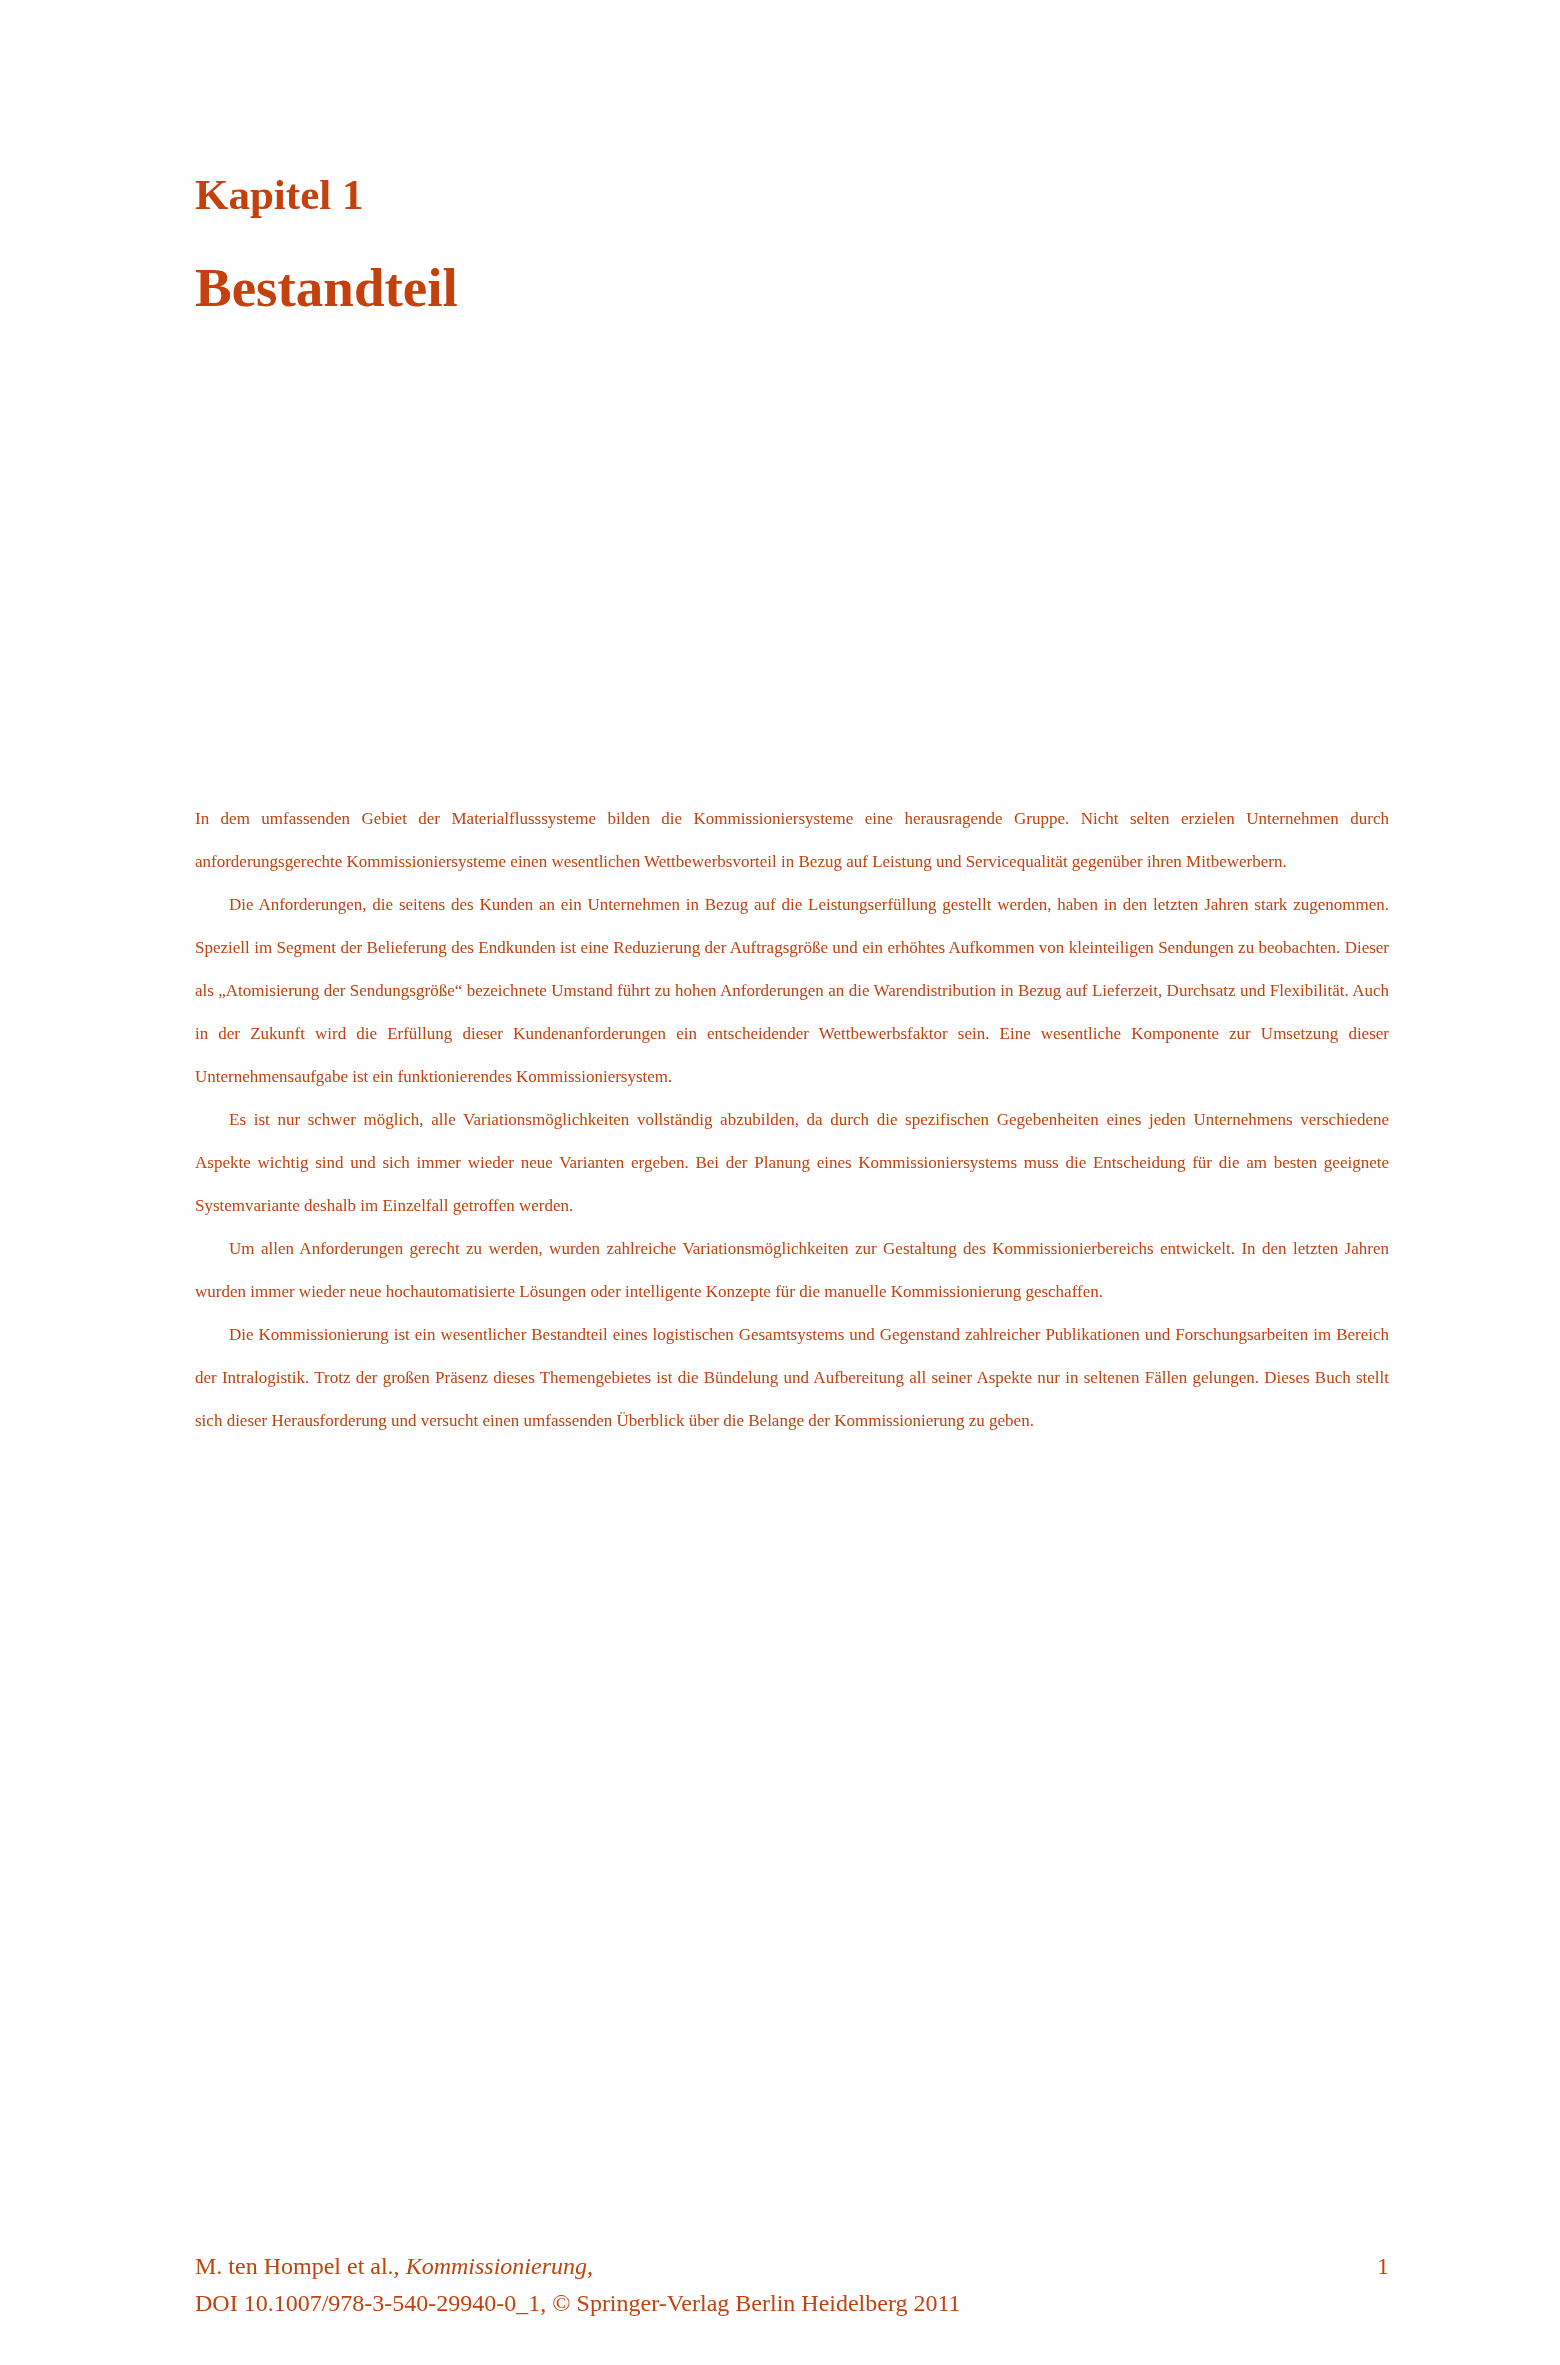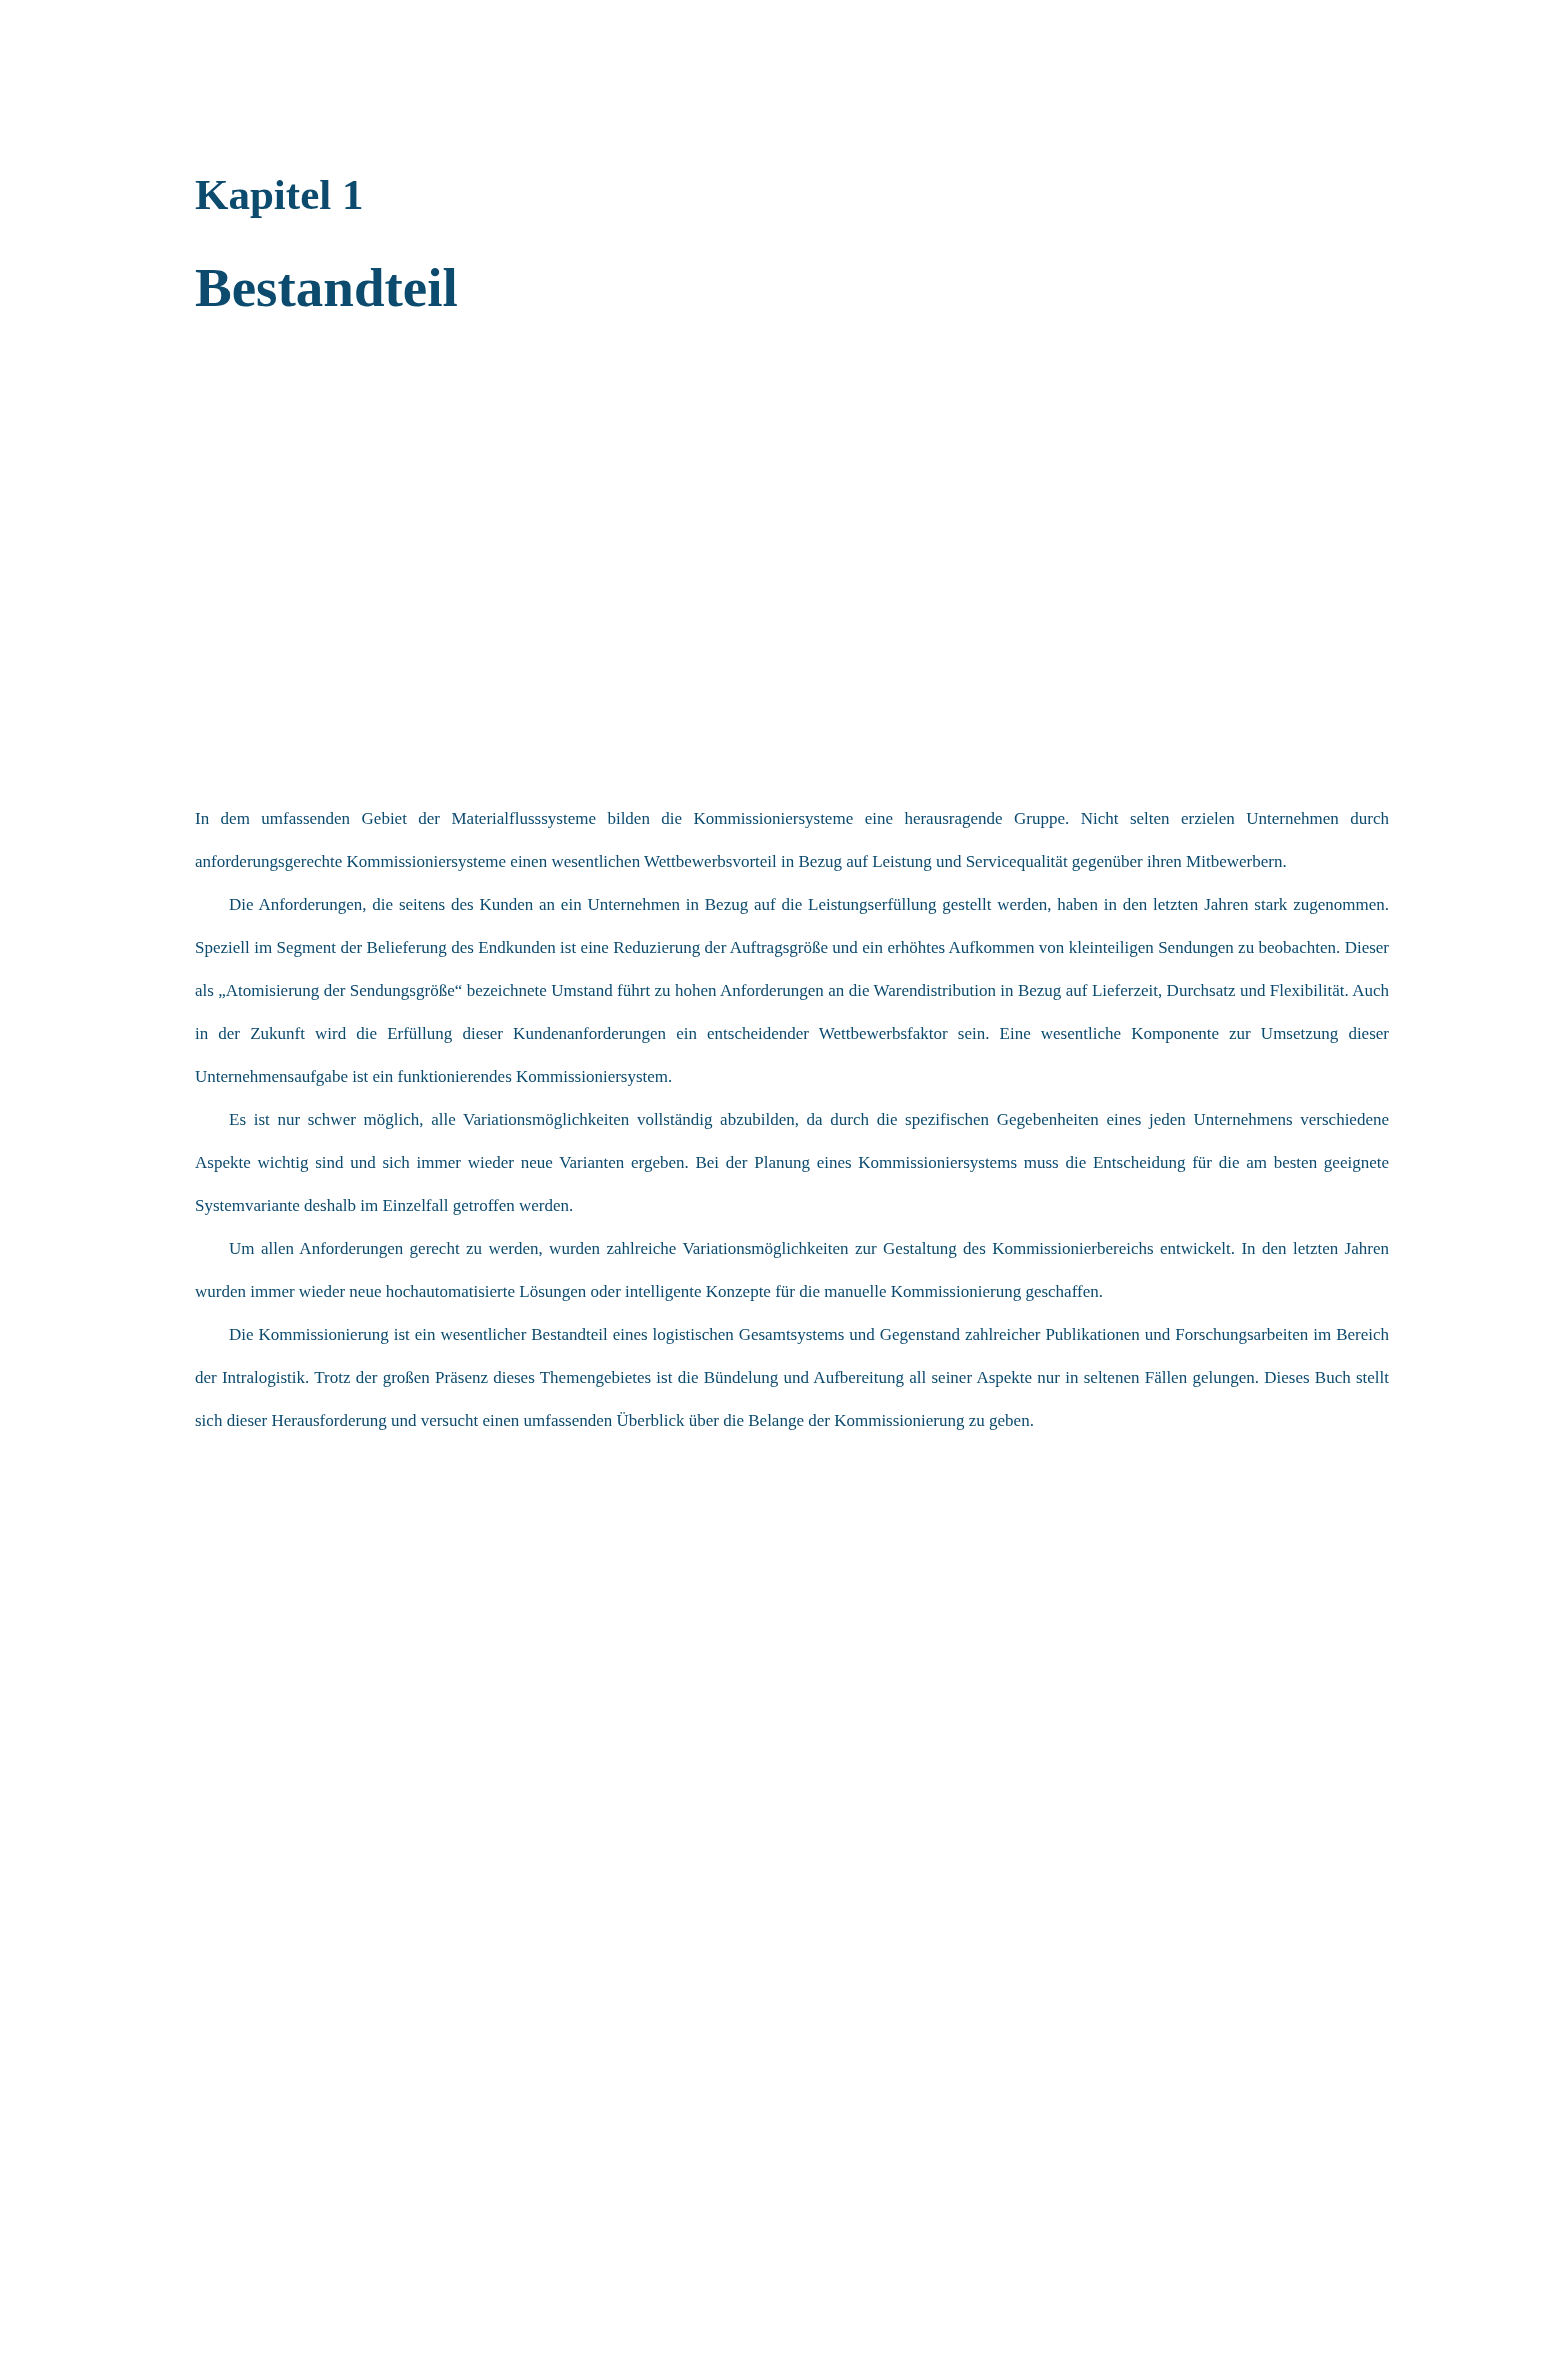--- a/index.html
+++ b/index.html
@@ -5,21 +5,21 @@
   html, body {
     margin: 0;
     padding: 0;
     background: #ffffff;
   }
   .page {
     position: relative;
     width: 1560px;
     height: 2366px;
     background: #ffffff;
-    color: #0c4a6e;
+    color: #c2410c;
     font-family: "Liberation Serif", "DejaVu Serif", serif;
     overflow: hidden;
   }
   .content {
     position: absolute;
     left: 195px;
     right: 171px;
     top: 0;
   }
   .chapter-label {
@@ -77,14 +77,23 @@
 
     <div class="body-text">
       <p>In dem umfassenden Gebiet der Materialflusssysteme bilden die Kommissioniersysteme eine herausragende Gruppe. Nicht selten erzielen Unternehmen durch anforderungsgerechte Kommissioniersysteme einen wesentlichen Wettbewerbsvorteil in Bezug auf Leistung und Servicequalität gegenüber ihren Mitbewerbern.</p>
       <p class="indent">Die Anforderungen, die seitens des Kunden an ein Unternehmen in Bezug auf die Leistungserfüllung gestellt werden, haben in den letzten Jahren stark zugenommen. Speziell im Segment der Belieferung des Endkunden ist eine Reduzierung der Auftragsgröße und ein erhöhtes Aufkommen von kleinteiligen Sendungen zu beobachten. Dieser als „Atomisierung der Sendungsgröße“ bezeichnete Umstand führt zu hohen Anforderungen an die Warendistribution in Bezug auf Lieferzeit, Durchsatz und Flexibilität. Auch in der Zukunft wird die Erfüllung dieser Kundenanforderungen ein entscheidender Wettbewerbsfaktor sein. Eine wesentliche Komponente zur Umsetzung dieser Unternehmensaufgabe ist ein funktionierendes Kommissioniersystem.</p>
       <p class="indent">Es ist nur schwer möglich, alle Variationsmöglichkeiten vollständig abzubilden, da durch die spezifischen Gegebenheiten eines jeden Unternehmens verschiedene Aspekte wichtig sind und sich immer wieder neue Varianten ergeben. Bei der Planung eines Kommissioniersystems muss die Entscheidung für die am besten geeignete Systemvariante deshalb im Einzelfall getroffen werden.</p>
       <p class="indent">Um allen Anforderungen gerecht zu werden, wurden zahlreiche Variationsmöglichkeiten zur Gestaltung des Kommissionierbereichs entwickelt. In den letzten Jahren wurden immer wieder neue hochautomatisierte Lösungen oder intelligente Konzepte für die manuelle Kommissionierung geschaffen.</p>
       <p class="indent">Die Kommissionierung ist ein wesentlicher Bestandteil eines logistischen Gesamtsystems und Gegenstand zahlreicher Publikationen und Forschungsarbeiten im Bereich der Intralogistik. Trotz der großen Präsenz dieses Themengebietes ist die Bündelung und Aufbereitung all seiner Aspekte nur in seltenen Fällen gelungen. Dieses Buch stellt sich dieser Herausforderung und versucht einen umfassenden Überblick über die Belange der Kommissionierung zu geben.</p>
     </div>
   </div>
 
+  <div class="footer">
+    <div class="footer-line1">
+      <span class="footer-left">
+        <span>M. ten Hompel et al., </span><span class="italic">Kommissionierung,</span>
+      </span>
+      <span>1</span>
+    </div>
+    <div>DOI 10.1007/978-3-540-29940-0_1, © Springer-Verlag Berlin Heidelberg 2011</div>
+  </div>
 </div>
 
 
 </body></html>

